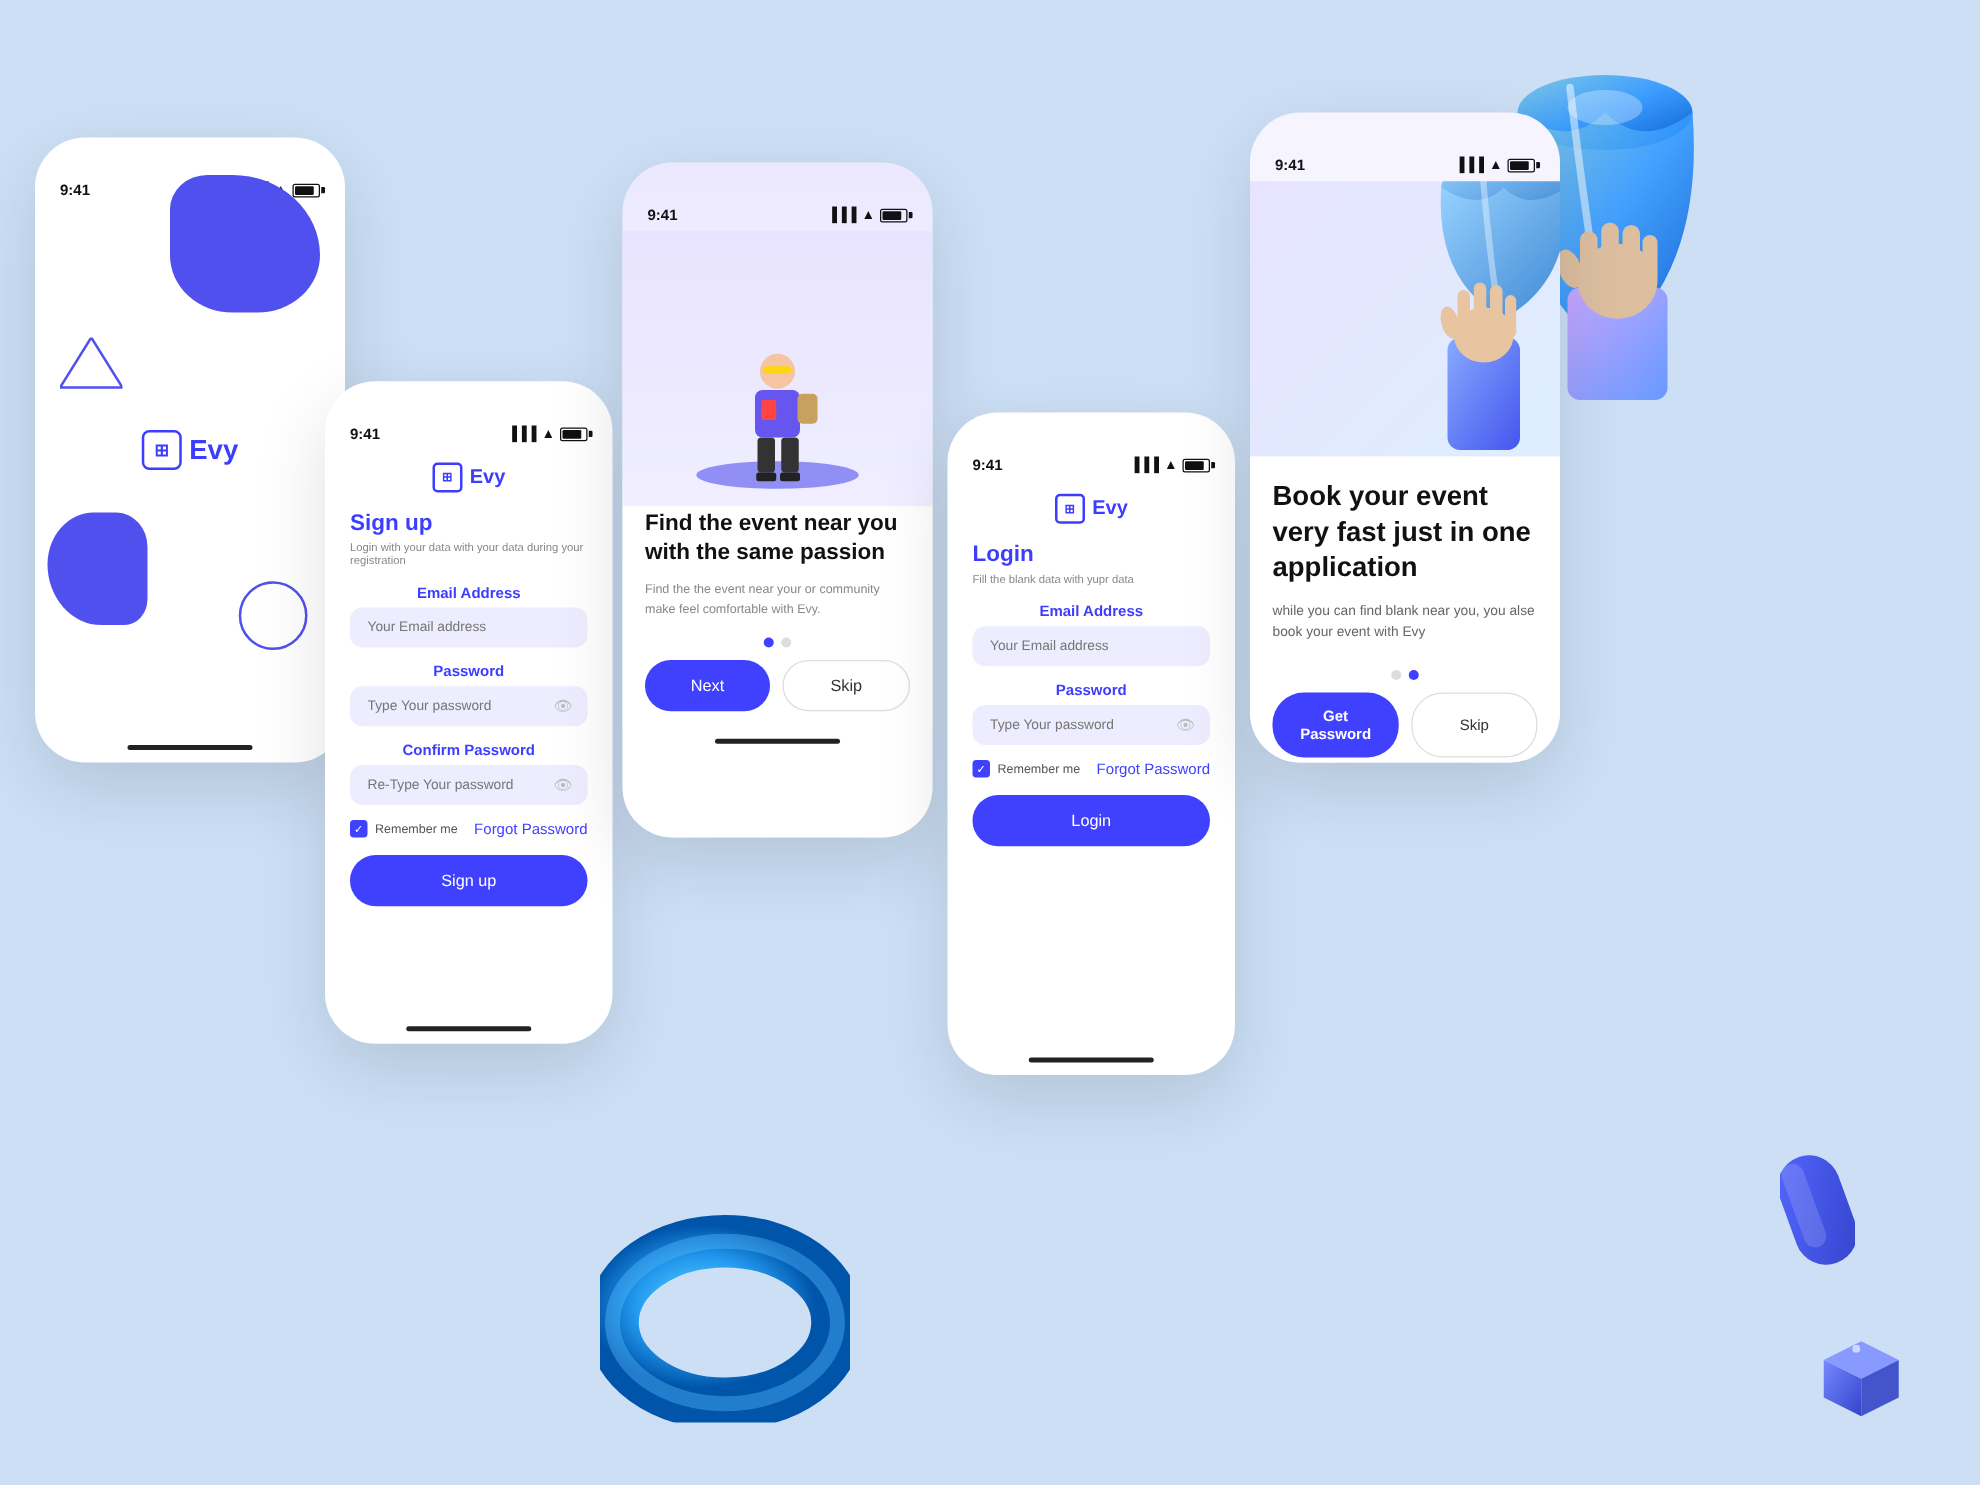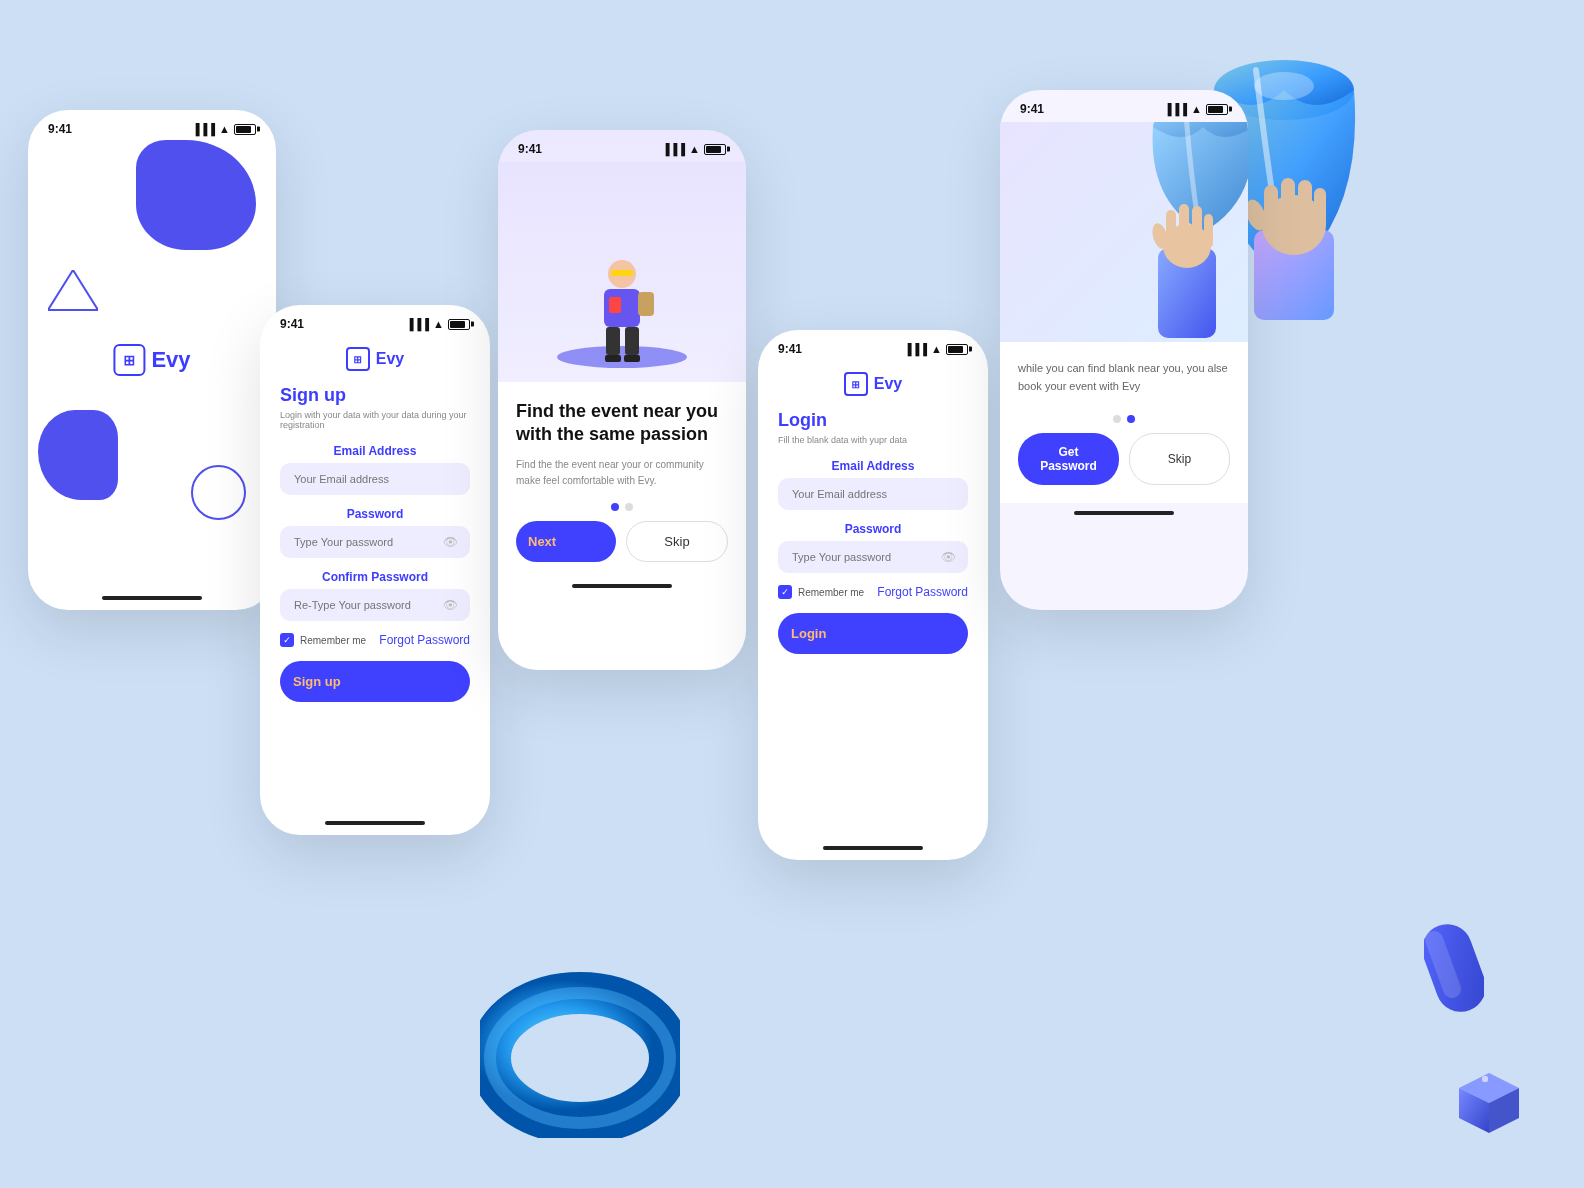--- a/index.html
+++ b/index.html
@@ -22,20 +22,21 @@
     }
 
     .status-bar {
       display: flex;
       justify-content: space-between;
       align-items: center;
       padding: 12px 20px 6px;
       font-size: 12px;
       font-weight: 600;
       color: #111;
+      margin-top: 23px;
     }
 
     .status-icons {
       display: flex;
       align-items: center;
       gap: 4px;
       font-size: 11px;
     }
 
     .battery {
@@ -116,28 +117,28 @@
       right: 12px;
       top: 50%;
       transform: translateY(-50%);
       color: #bbb;
       font-size: 12px;
     }
 
     .btn-primary {
       width: 100%;
       background: #4040ff;
-      color: #fdba74;
+      color: #ffffff;
       border: none;
       border-radius: 25px;
       padding: 13px;
       font-size: 13px;
-      font-weight: 700;
+      font-weight: 400;
       cursor: pointer;
-      text-align: left;
+      text-align: center;
     }
 
     .checkbox-row {
       display: flex;
       justify-content: space-between;
       align-items: center;
       margin-bottom: 14px;
       margin-top: 4px;
     }
     .checkbox-label {
@@ -613,21 +614,21 @@
         <div style="width:14px;height:28px;background:#333;border-radius:3px;"></div>
       </div>
 
       <div style="display:flex;gap:3px;justify-content:center;">
         <div style="width:16px;height:7px;background:#222;border-radius:2px;"></div>
         <div style="width:16px;height:7px;background:#222;border-radius:2px;"></div>
       </div>
     </div>
   </div>
 
-  <div style="padding:18px 18px 14px;background:white;flex:1;">
+  <div style="padding:2px 18px 14px;background:white;flex:1;">
     <h2 style="font-size:18px;font-weight:800;color:#111;line-height:1.3;margin-bottom:10px;">Find the event near you with the same passion</h2>
     <p style="font-size:10px;color:#888;line-height:1.6;margin-bottom:14px;">Find the the event near your or community make feel comfortable with Evy.</p>
 
     <div class="dots-row">
       <div class="dot active"></div>
       <div class="dot"></div>
     </div>
 
     <div class="btn-row">
       <button class="btn-primary" style="font-size:13px;padding:12px;">Next</button>
@@ -740,20 +741,21 @@
         <rect x="31" y="16" width="10" height="44" rx="5" fill="#e8c4a0"></rect>
         <rect x="44" y="18" width="10" height="42" rx="5" fill="#e8c4a0"></rect>
         <rect x="56" y="26" width="9" height="34" rx="5" fill="#e8c4a0"></rect>
 
         <ellipse cx="12" cy="48" rx="7" ry="13" fill="#e8c4a0" transform="rotate(-15 12 48)"></ellipse>
       </svg>
     </div>
   </div>
 
   <div style="padding:18px;background:white;flex:1;">
+    <h2 class="onboard-big-title">Book your event very fast just in one application</h2>
     <p class="onboard-desc">while you can find blank near you, you alse book your event with Evy</p>
 
     <div class="dots-row">
       <div class="dot"></div>
       <div class="dot active"></div>
     </div>
 
     <div class="btn-row">
       <button class="btn-primary-sm">Get Password</button>
       <button class="btn-outline-sm">Skip</button>

